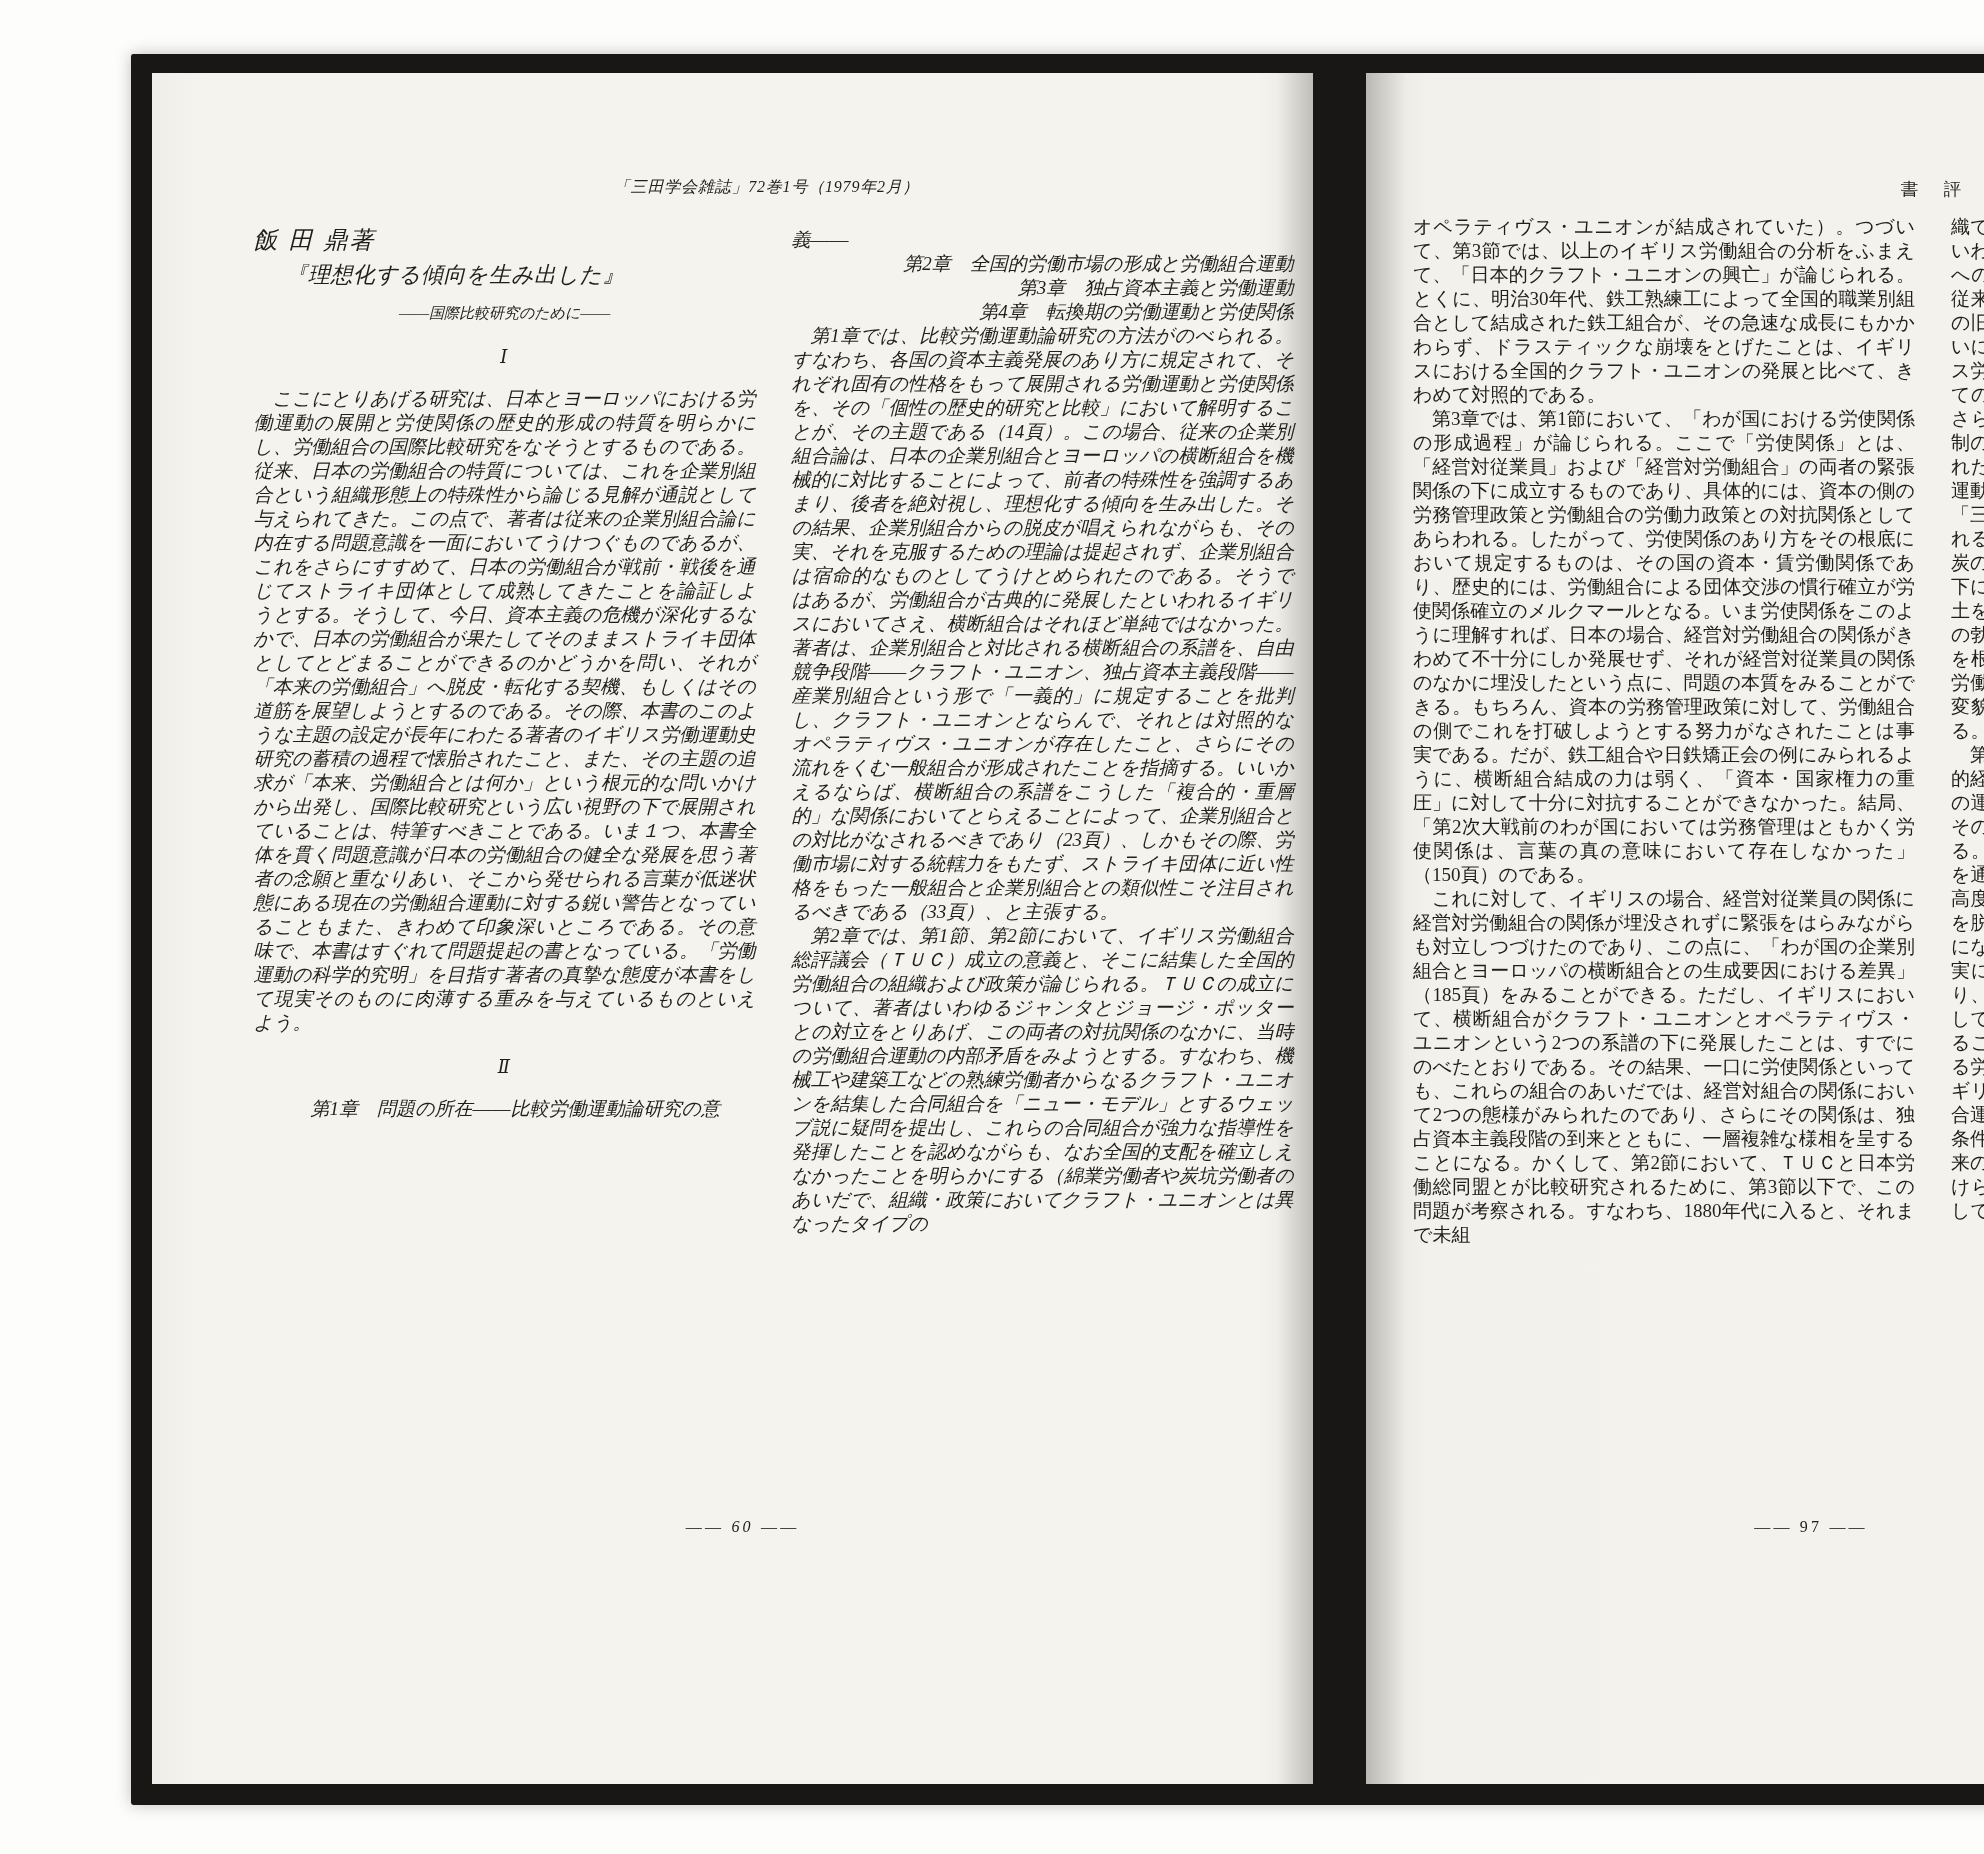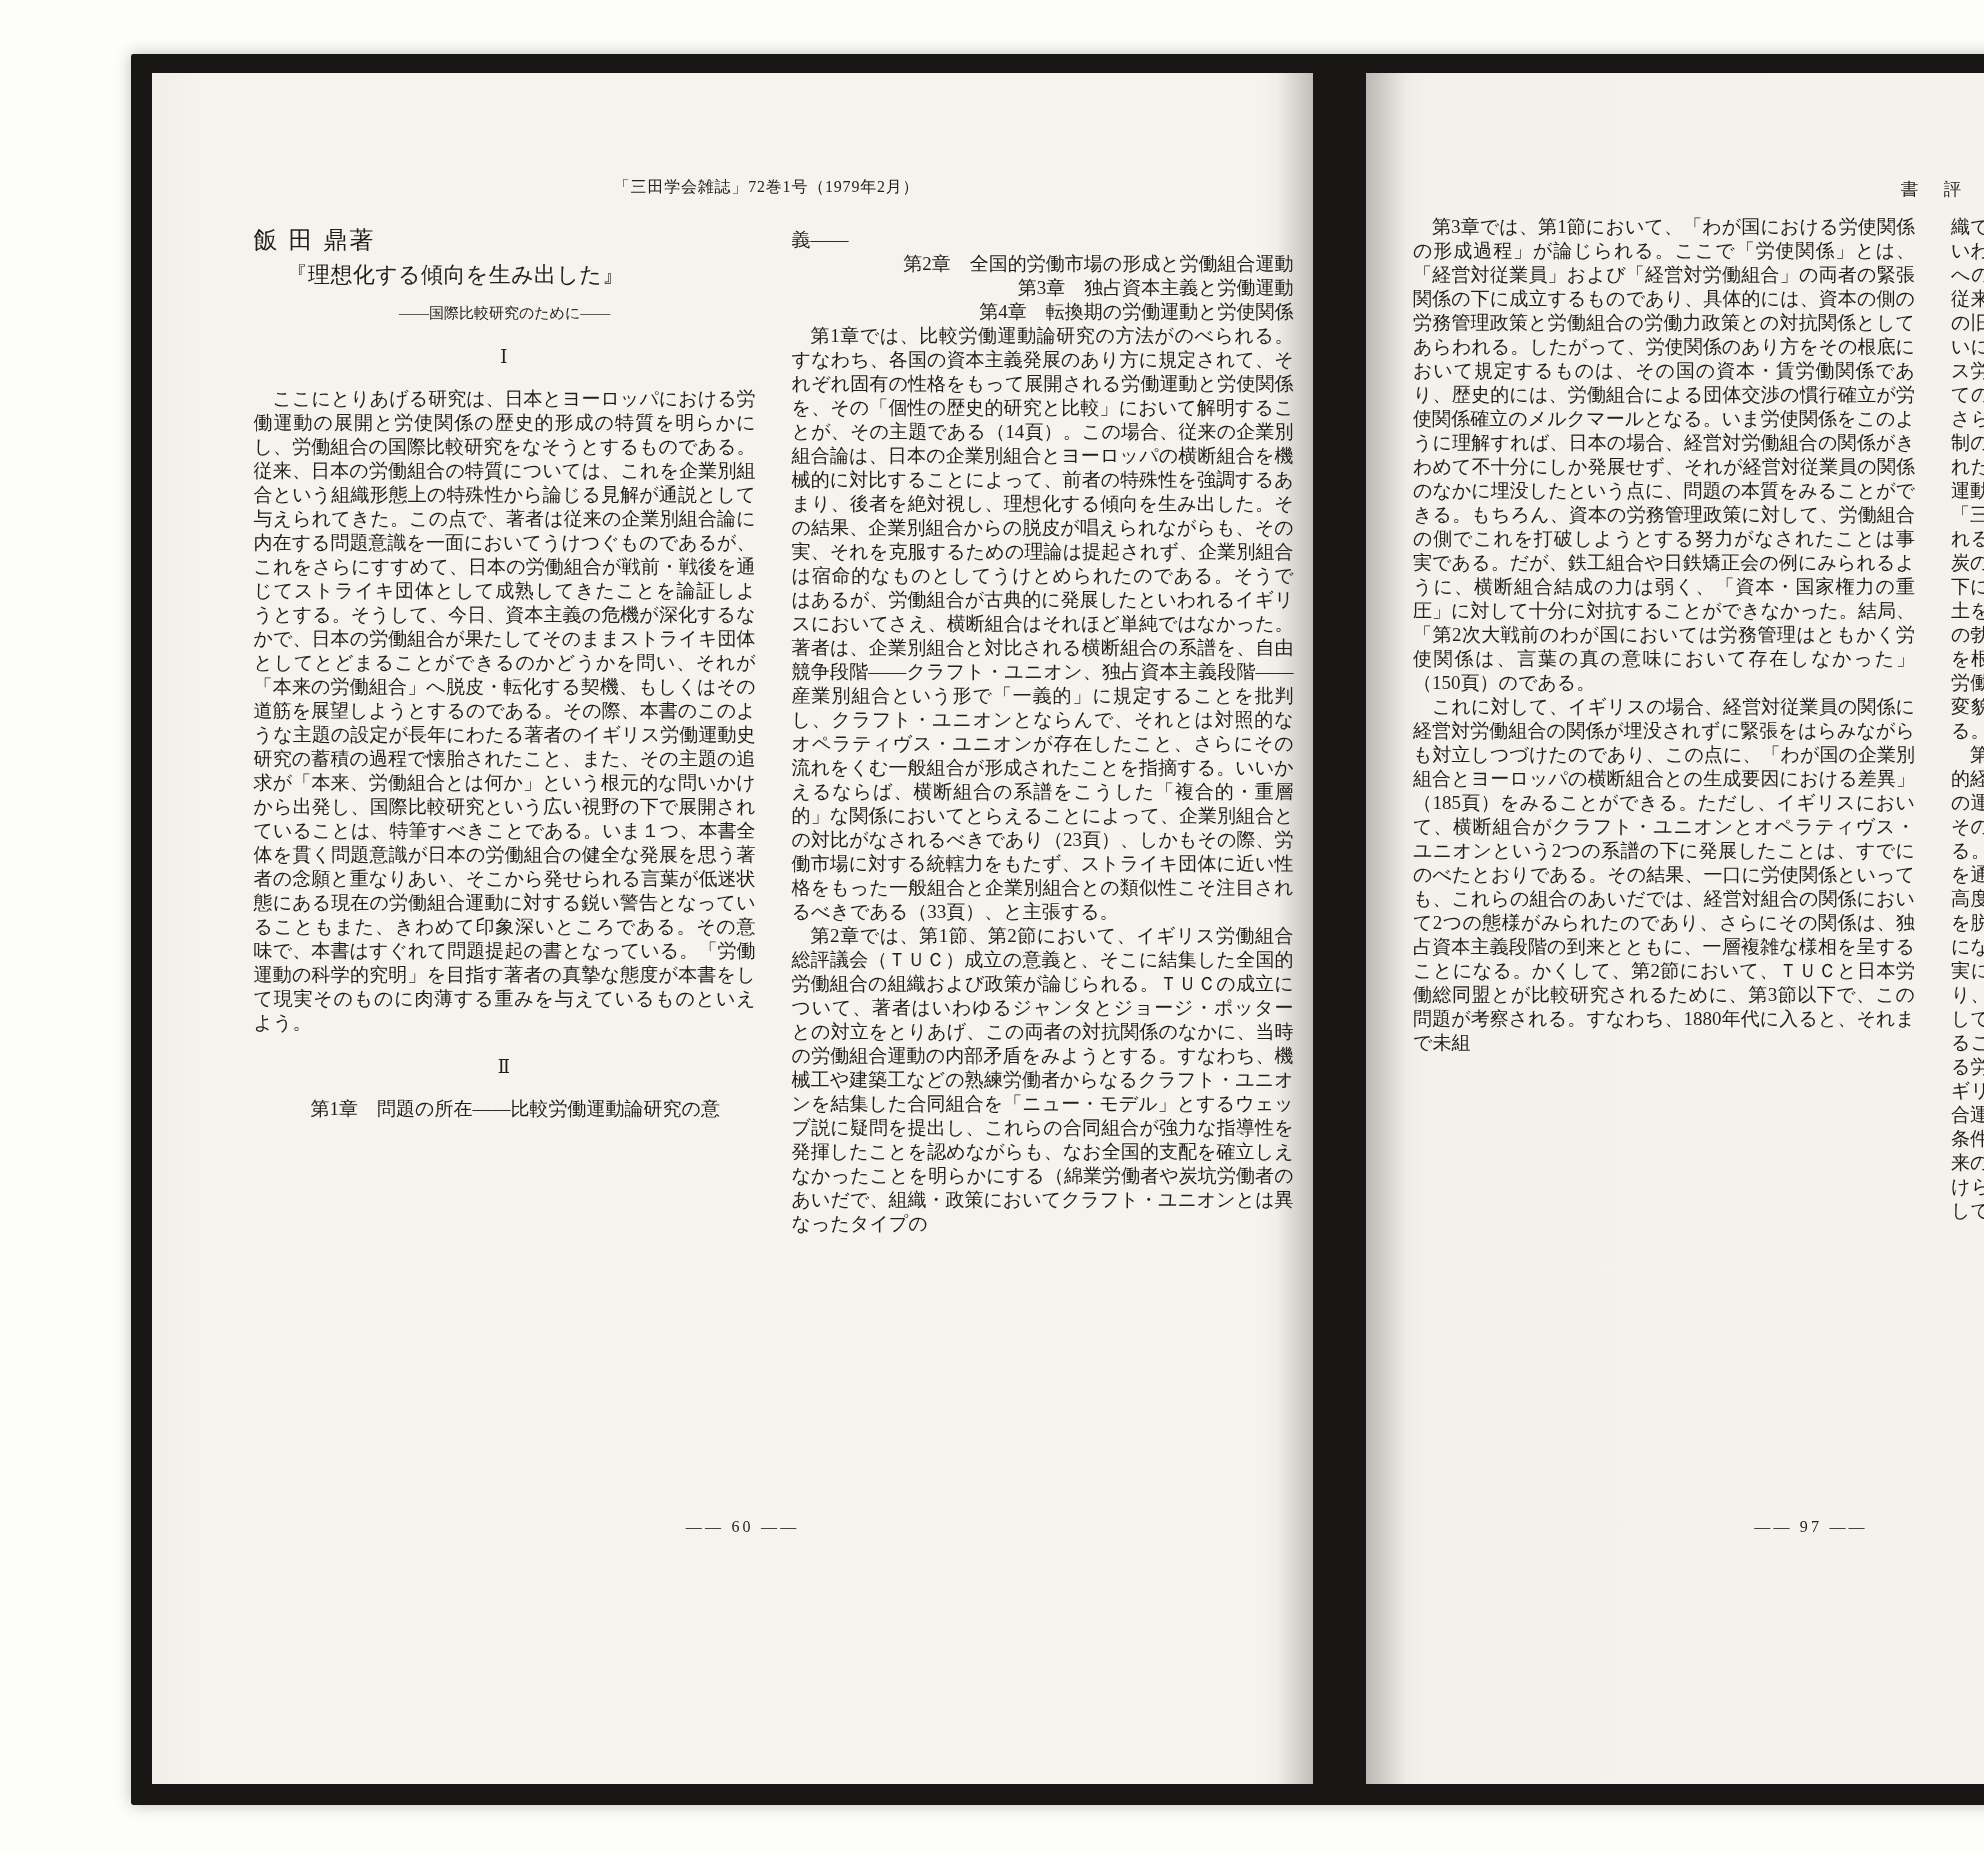--- a/index.html
+++ b/index.html
@@ -32,20 +32,21 @@
   .page {
     position: absolute;
     top: 19px;
     height: 1711px;
     overflow: hidden;
   }
   .page-left {
     left: 20.6px;
     width: 1161px;
     background: linear-gradient(to right, #efeee8 0px, #f4f3ee 52px, #f4f3ee 1108px, #e5e3dc 1161px);
+    font-style: italic;
   }
   .page-right {
     left: 1235px;
     width: 1181px;
     background: linear-gradient(to right, #e3e1da 0px, #f2f1ec 60px, #f4f3ee 1127px, #edece6 1181px);
   }
 
   
   .spine-shadow-left {
     position: absolute;
@@ -185,20 +186,21 @@
     </div>
 
     <div class="page-num page-num-left">―― 60 ――</div>
     <div class="spine-shadow-left"></div>
   </div>
 
   <div class="page page-right">
     <div class="review-header">書　評</div>
 
     <div class="colblock rp-col1">
+      <p class="para" style="text-indent:0;">オペラティヴス・ユニオンが結成されていた）。つづいて、第3節では、以上のイギリス労働組合の分析をふまえて、「日本的クラフト・ユニオンの興亡」が論じられる。とくに、明治30年代、鉄工熟練工によって全国的職業別組合として結成された鉄工組合が、その急速な成長にもかかわらず、ドラスティックな崩壊をとげたことは、イギリスにおける全国的クラフト・ユニオンの発展と比べて、きわめて対照的である。</p>
       <p class="para">第3章では、第1節において、「わが国における労使関係の形成過程」が論じられる。ここで「労使関係」とは、「経営対従業員」および「経営対労働組合」の両者の緊張関係の下に成立するものであり、具体的には、資本の側の労務管理政策と労働組合の労働力政策との対抗関係としてあらわれる。したがって、労使関係のあり方をその根底において規定するものは、その国の資本・賃労働関係であり、歴史的には、労働組合による団体交渉の慣行確立が労使関係確立のメルクマールとなる。いま労使関係をこのように理解すれば、日本の場合、経営対労働組合の関係がきわめて不十分にしか発展せず、それが経営対従業員の関係のなかに埋没したという点に、問題の本質をみることができる。もちろん、資本の労務管理政策に対して、労働組合の側でこれを打破しようとする努力がなされたことは事実である。だが、鉄工組合や日鉄矯正会の例にみられるように、横断組合結成の力は弱く、「資本・国家権力の重圧」に対して十分に対抗することができなかった。結局、「第2次大戦前のわが国においては労務管理はともかく労使関係は、言葉の真の意味において存在しなかった」（150頁）のである。</p>
       <p class="para">これに対して、イギリスの場合、経営対従業員の関係に経営対労働組合の関係が埋没されずに緊張をはらみながらも対立しつづけたのであり、この点に、「わが国の企業別組合とヨーロッパの横断組合との生成要因における差異」（185頁）をみることができる。ただし、イギリスにおいて、横断組合がクラフト・ユニオンとオペラティヴス・ユニオンという2つの系譜の下に発展したことは、すでにのべたとおりである。その結果、一口に労使関係といっても、これらの組合のあいだでは、経営対組合の関係において2つの態様がみられたのであり、さらにその関係は、独占資本主義段階の到来とともに、一層複雑な様相を呈することになる。かくして、第2節において、ＴＵＣと日本労働総同盟とが比較研究されるために、第3節以下で、この問題が考察される。すなわち、1880年代に入ると、それまで未組</p>
     </div>
 
     <div class="colblock rp-col2">
       <p class="para" style="text-indent:0;">織であった不熟練労働者のあいだで一般組合が結成され、いわゆる新組合主義運動の抬頭の下に新しい労使関係形成への途が切り拓かれる。もっとも、そのことによって、従来のクラフト・ユニオンやオペラティヴス・ユニオンの旧組合は完全に衰退したのではなく、新旧の組合はたがいに並存関係にあったのである。著者は、こうしたイギリス労働組合全体の構成をふまえたうえで、新組合主義としての一般組合が8時間労働制と最低賃金制の要求を掲げ、さらにその要求が1企業の問題から全産業に対する国家規制の問題へと波及する過程で、産業別組合への志向が生まれたことに注目する。そうして、第4節では、このような運動の発展が、1901年のタッフ・ヴェール判決から14年の「三角同盟」にいたる歴史的事件の推移を通して跡づけられる。とくに、1911年から14年にかけて、鉄道、運輸、石炭の基幹産業労働者のあいだで、サンディカリズムの影響下に、未曾有の規模で発生したストライキは、イギリス全土を深刻な「産業上の大不安」におとし入れ、第1次大戦の勃発を前にして、「独占資本主義の牙城イギリスの支配を根底から揺り動か」した（319頁）。ここに、イギリス労働者階級の運動は、その組織形態上の変化と労使関係の変貌を契機として、重大な「転換期」をむかえるのである。</p>
       <p class="para">第4章では、第1節において、「戦後日本労働運動の歴史的経験」として、生産管理闘争がとりあげられ、この時期の運動が強力な指導性と目的意識性を欠如していたため、その後、企業別組合が簇出するにいたったことが論じられる。つづいて、第2節では、本来、産業別統一闘争の強化を通じて、企業別組合からの脱皮を図ろうとした企図が、高度経済成長を背景として、次第にその「組織論的視点」を脱落させ、たんなる賃上げ闘争のなかに解消されるようになったことが指摘される。だが、その間、社会保障の充実によるナショナル・ミニマムの確立が緊急の課題となり、このような労働者階級全体の利害にかかわる要求に対して、企業別組合はいかなる役割を果たすべきかが問われることになった。最後に、第3節では、「イギリスにおける労使関係の変貌」が分析され、新たな矛盾に直面するイギリス労働組合の苦悩を浮きぼりにしつつ、日本の労働組合運動の展望がのべられる。著者によれば、もっぱら労働条件の改善にのみかかわっている日本の企業別組合は、本来の労働組合というよりは、むしろストライキ団体と名づけられるべきものである。あるいは、労働組合であるとしても、それはいまだ「未成</p>
     </div>
 
     <div class="page-num page-num-right">―― 97 ――</div>

